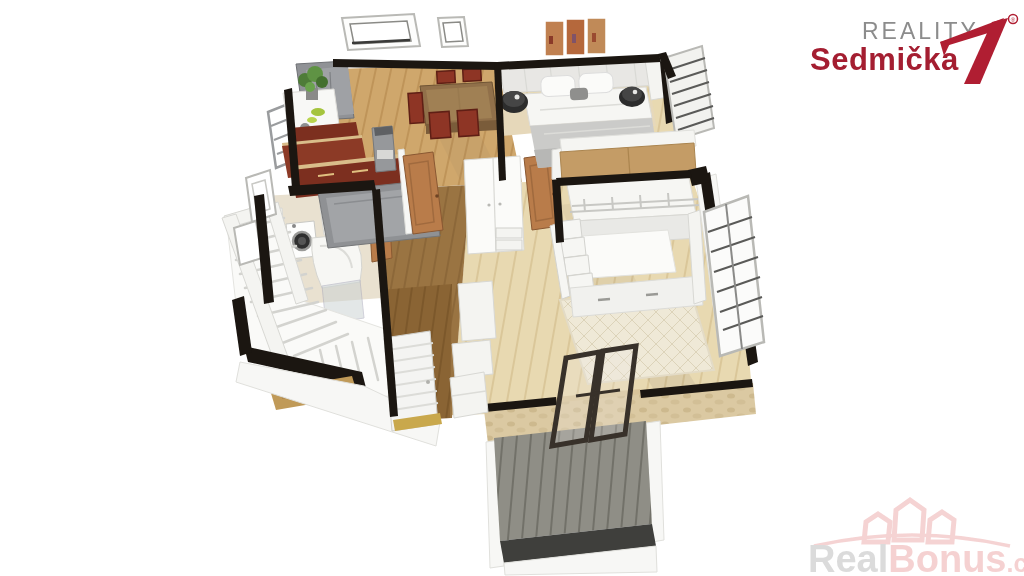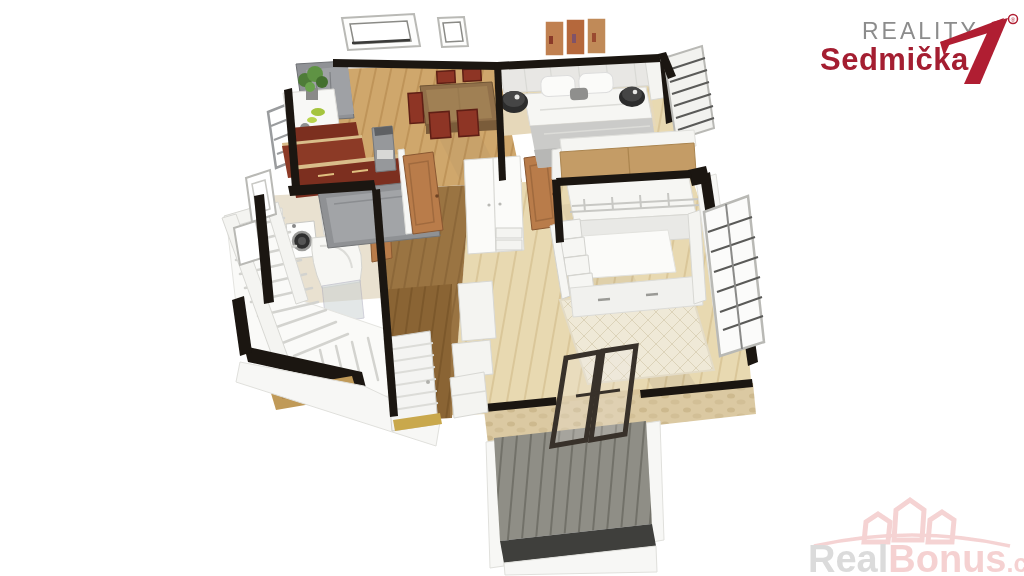--- a/index.html
+++ b/index.html
@@ -10,21 +10,21 @@
   .stage svg { display:block; }
   .plan-svg { position:absolute; left:0; top:0; }
 
   
   .logo { position:absolute; left:806px; top:12px; width:214px; height:72px; }
   .logo-line1 {
     position:absolute; left:56px; top:6px;
     font-size:23px; font-weight:400; letter-spacing:3px; color:#8c8c8c;
   }
   .logo-line2 {
-    position:absolute; left:14px; top:30px;
+    position:absolute; left:4px; top:30px;
     font-size:31px; font-weight:700; letter-spacing:0.5px; color:#a41e31;
   }
   .logo-seven { position:absolute; left:128px; top:0px; }
 
   
   .watermark { position:absolute; left:806px; top:492px; width:214px; height:84px; opacity:0.9; }
   .wm-icon { position:absolute; left:0; top:0; }
   .wm-text { position:absolute; left:2px; top:46px; white-space:nowrap; font-weight:700; }
   .wm-real  { font-size:38px; color:#d8d8d8; letter-spacing:0px; }
   .wm-bonus { font-size:38px; color:#f4cdcd; }

